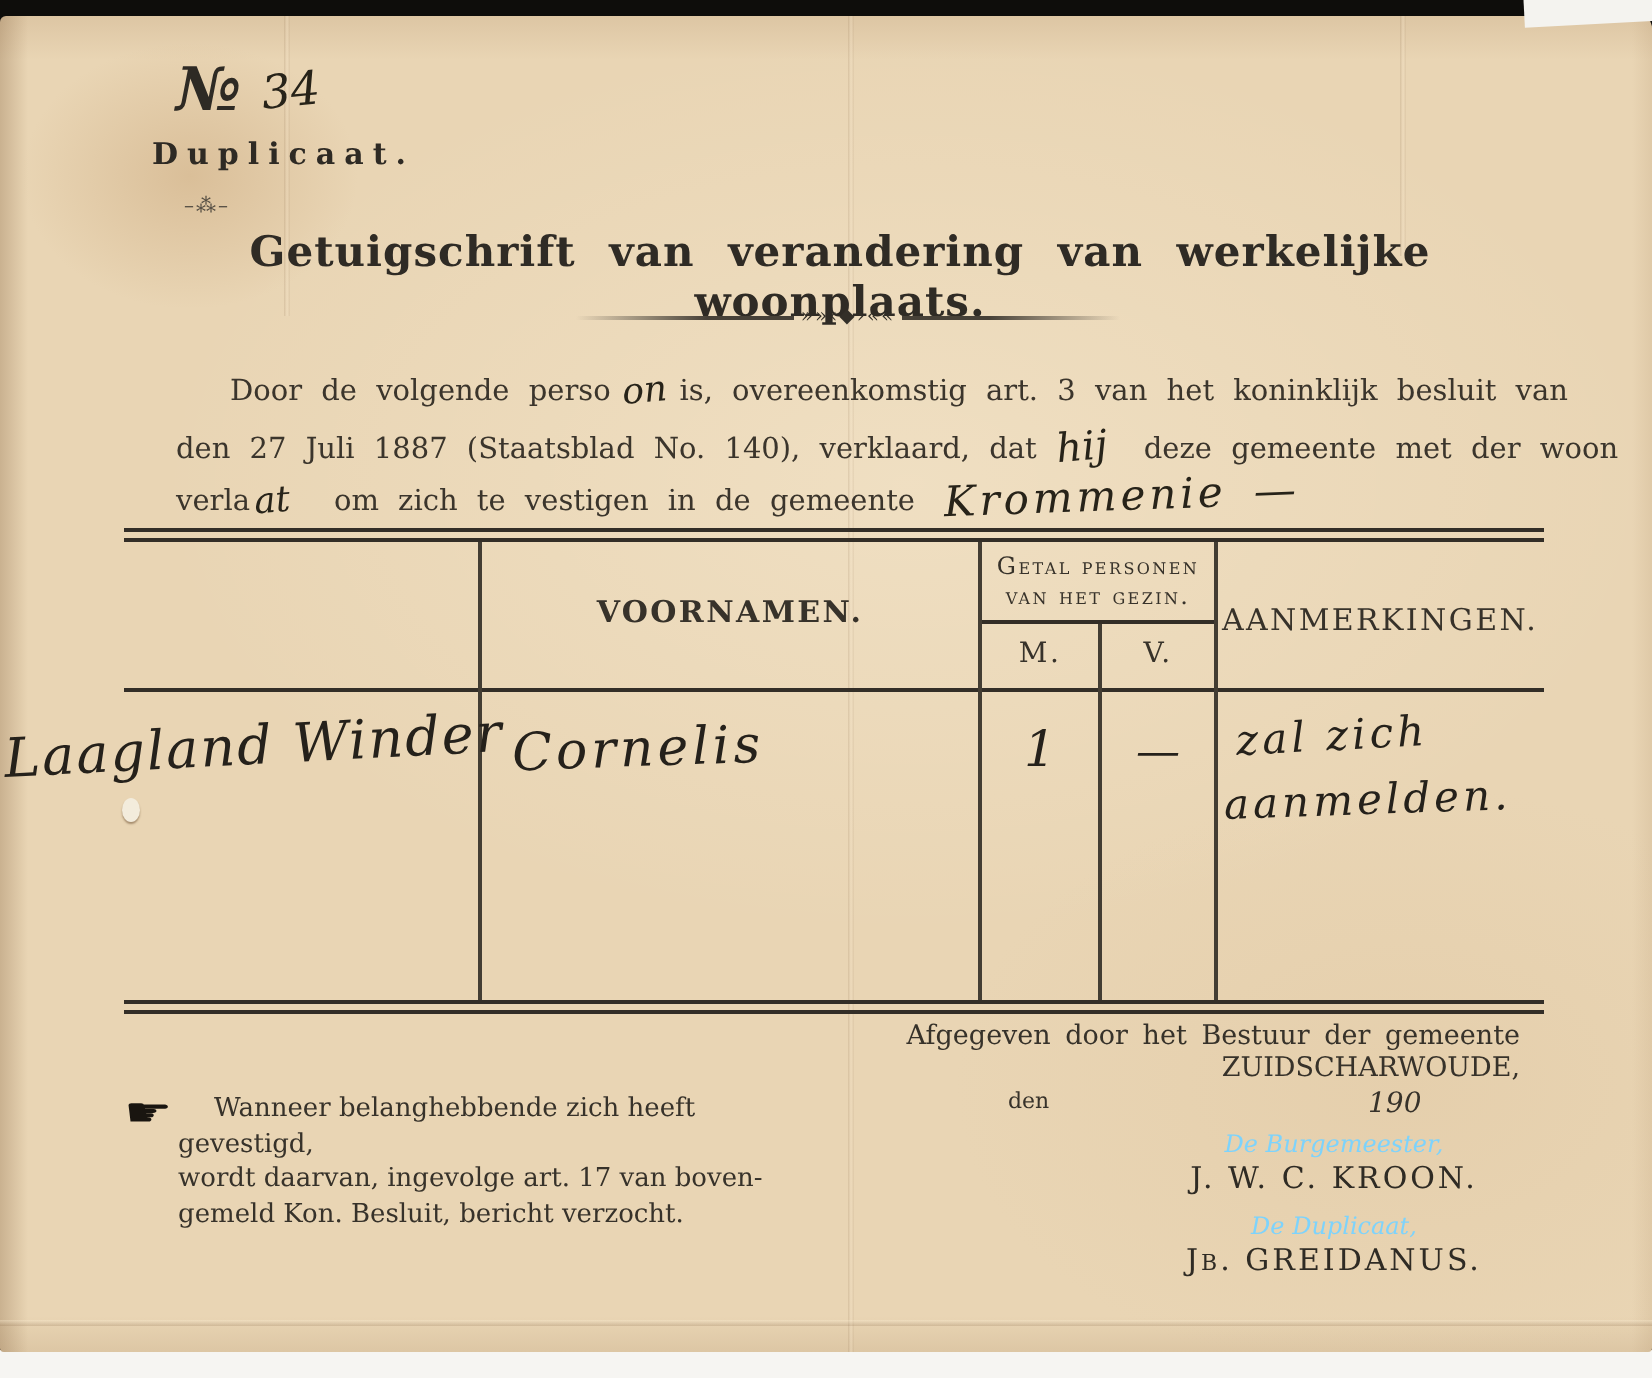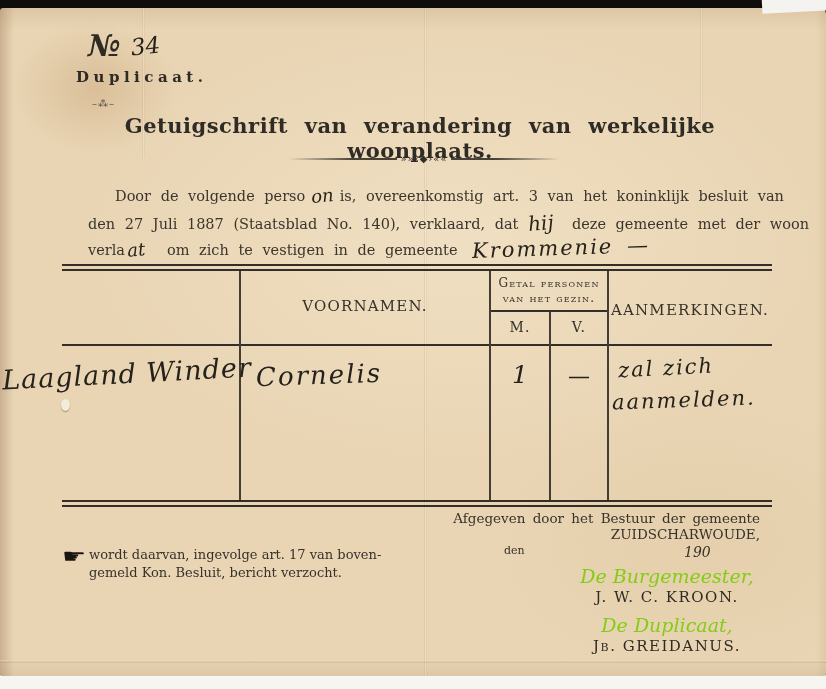--- a/index.html
+++ b/index.html
@@ -56,21 +56,21 @@
   .afgegeven{left:362px;top:510px;width:398px;text-align:right;font-size:13.5px;word-spacing:3px;color:#37322a;}
   .den{left:504px;top:544px;font-size:11px;color:#37322a;}
   .year{left:684px;top:544px;font-size:14px;color:#37322a;font-style:italic;}
 
   .note{left:62px;top:546px;width:322px;}
   .manicule{position:absolute;left:0;top:-2px;font-size:20px;color:#191510;transform:scaleX(1.35);transform-origin:left;}
   .note-text{margin-left:27px;font-size:13px;line-height:17.5px;color:#37322a;}
   .note-text .l1{text-indent:18px;}
 
   .sigs{left:558px;top:565px;width:218px;text-align:center;}
-  .sig-title{font-style:italic;font-size:19px;color:#84cc16;}
+  .sig-title{font-style:italic;font-size:12px;color:#7dd3fc;}
   .sig-name{font-size:15px;letter-spacing:1.5px;color:#2f2b24;margin-top:1px;font-variant:small-caps;}
   .sig-name.caps{font-variant:normal;}
   .mt{margin-top:8px;}
 </style>
 </head>
 <body>
 
 <div class="scan-bottom"></div>
 <div class="edge-wedge"></div>
 <div class="paper"></div>
@@ -106,21 +106,21 @@
 
   <div class="abs tline-double" style="left:62px;top:264px;width:710px;"></div>
   <div class="abs tline-h" style="left:62px;top:344px;width:710px;height:1.5px;"></div>
   <div class="abs tline-h" style="left:490px;top:310px;width:118px;height:1.5px;"></div>
   <div class="abs tline-double" style="left:62px;top:500px;width:710px;"></div>
   <div class="abs tline-v" style="left:239px;top:271px;height:229px;"></div>
   <div class="abs tline-v" style="left:489px;top:271px;height:229px;"></div>
   <div class="abs tline-v" style="left:549px;top:312px;height:188px;"></div>
   <div class="abs tline-v" style="left:607px;top:271px;height:229px;"></div>
 
-  <div class="abs th" style="left:240px;top:297px;width:250px;">VOORNAMEN.</div>
+  <div class="abs th" style="left:240px;top:297px;width:250px;font-weight:bold;">VOORNAMEN.</div>
   <div class="abs th-small" style="left:490px;top:276px;width:118px;">
     <div>Getal personen</div>
     <div>van het gezin.</div>
   </div>
   <div class="abs th" style="left:490px;top:319px;width:60px;font-size:14px;">M.</div>
   <div class="abs th" style="left:550px;top:319px;width:58px;font-size:14px;">V.</div>
   <div class="abs th" style="left:608px;top:301px;width:164px;">AANMERKINGEN.</div>
 
   <div class="abs hw-row" style="left:2px;top:358px;font-size:27px;transform:rotate(-3deg);letter-spacing:1px;">Laagland Winder</div>
   <div class="abs hw-row" style="left:256px;top:360px;font-size:26px;transform:rotate(-2deg);letter-spacing:2px;">Cornelis</div>
@@ -129,20 +129,21 @@
   <div class="abs hw-row" style="left:618px;top:356px;font-size:21px;transform:rotate(-3deg);letter-spacing:2px;">zal zich</div>
   <div class="abs hw-row" style="left:612px;top:388px;font-size:21px;transform:rotate(-2deg);letter-spacing:2px;">aanmelden.</div>
 
   <div class="abs afgegeven">Afgegeven door het Bestuur der gemeente ZUIDSCHARWOUDE,</div>
   <div class="abs den">den</div>
   <div class="abs year">190</div>
 
   <div class="abs note">
     <span class="manicule">☛</span>
     <div class="note-text">
+      <div class="l1">Wanneer belanghebbende zich heeft gevestigd,</div>
       <div>wordt daarvan, ingevolge art. 17 van boven-</div>
       <div>gemeld Kon. Besluit, bericht verzocht.</div>
     </div>
   </div>
 
   <div class="abs sigs">
     <div class="sig-title">De Burgemeester,</div>
     <div class="sig-name caps">J. W. C. KROON.</div>
     <div class="sig-title mt">De Duplicaat,</div>
     <div class="sig-name">Jb. GREIDANUS.</div>

